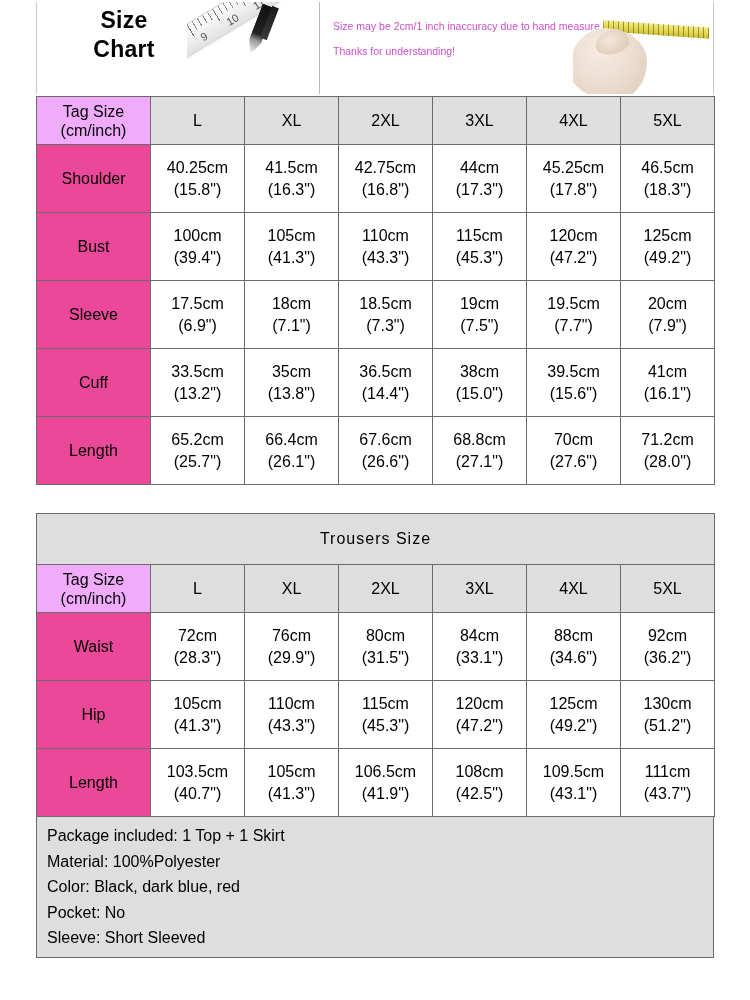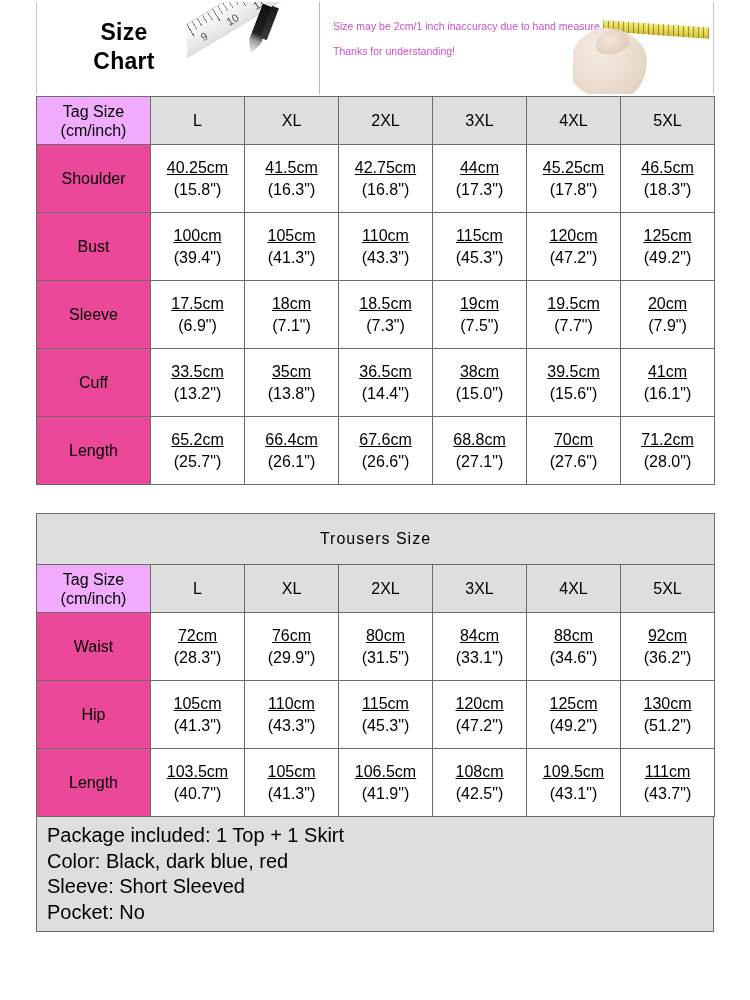--- a/index.html
+++ b/index.html
@@ -30,21 +30,21 @@
     right: 36px;
     bottom: 2px;
     background: #ffffff;
     border-left: 1px solid #c9c9c9;
     border-right: 1px solid #c9c9c9;
     overflow: hidden;
   }
   .banner-title {
     position: absolute;
     left: 22px;
-    top: 16px;
+    top: 4px;
     width: 130px;
     font-size: 23px;
     font-weight: bold;
     line-height: 1.28;
     letter-spacing: 0.3px;
     color: #000000;
     text-align: center;
   }
   .banner-divider {
     position: absolute;
@@ -224,36 +224,36 @@
     background: #ec4899;
     height: 67px;
     font-size: 16px;
   }
   td.value {
     background: #ffffff;
     height: 67px;
     line-height: 22px;
     font-size: 16px;
   }
-  .cm { display: block; text-decoration: underline; }
+  .cm { display: block; }
   .inch { display: block; }
 
   
   .footer {
     position: relative;
     width: 678px;
     margin: 0 0 0 36px;
     background: #dedede;
     border: 1px solid #6b6b6b;
     border-top: none;
     box-sizing: border-box;
     padding: 6px 0 6px 10px;
   }
   .footer div {
-    font-size: 20px;
+    font-size: 16px;
     line-height: 25.5px;
     color: #000000;
     white-space: nowrap;
   }
 </style>
 </head>
 <body>
 
 <div class="banner">
   <div class="banner-inner">
@@ -569,18 +569,19 @@
         <td class="value">
             <span class="cm">111cm</span>
             <span class="inch">(43.7")</span>
           </td>
       </tr>
     </tbody>
   </table>
 
   <div class="footer">
     <div>Package included: 1  Top + 1 Skirt</div>
+    <div>Material: 100%Polyester</div>
     <div>Color: Black, dark blue, red</div>
+    <div>Pocket: No</div>
     <div>Sleeve: Short Sleeved</div>
-    <div>Pocket: No</div>
   </div>
 
 </div>
 
 </body></html>

